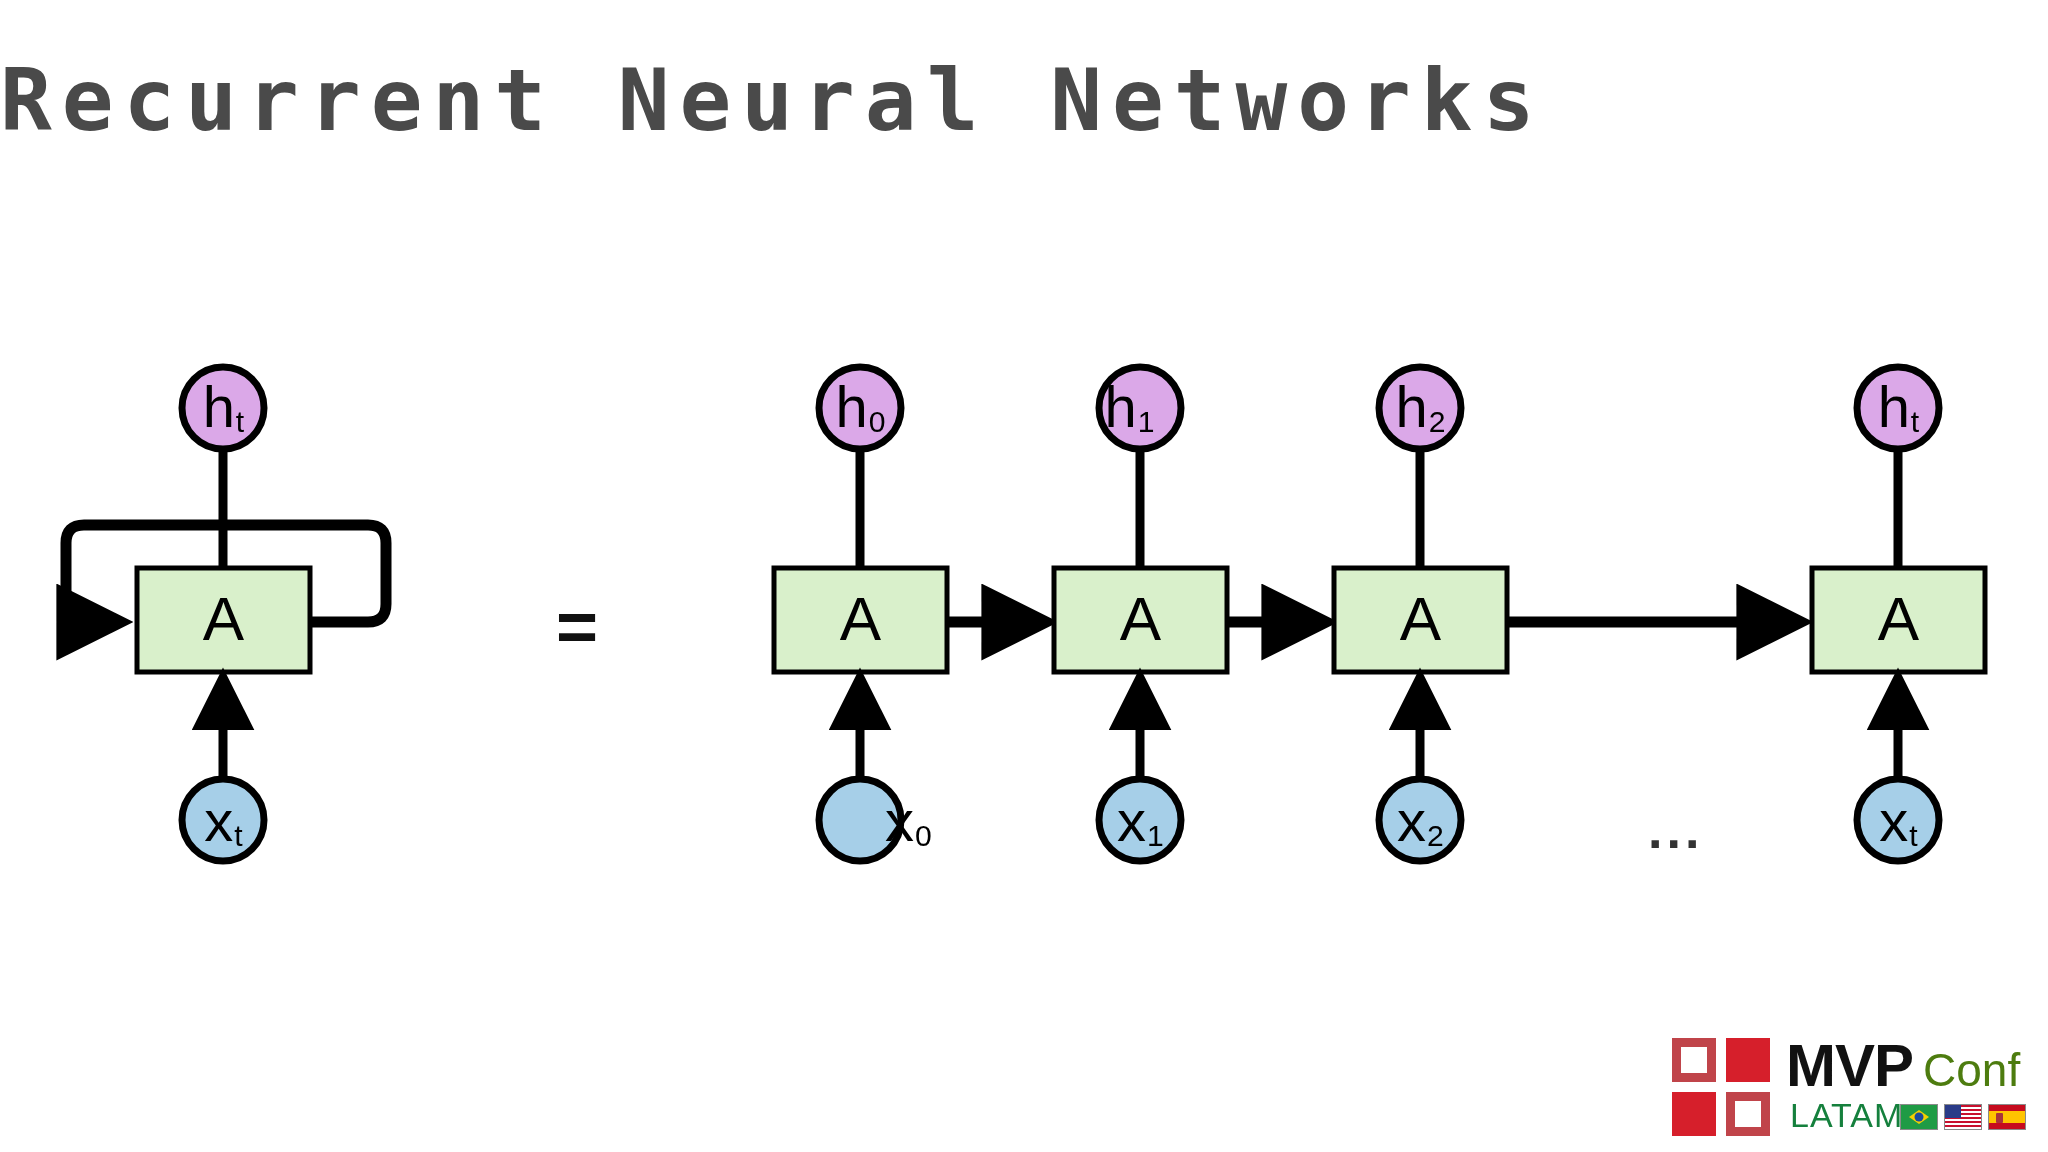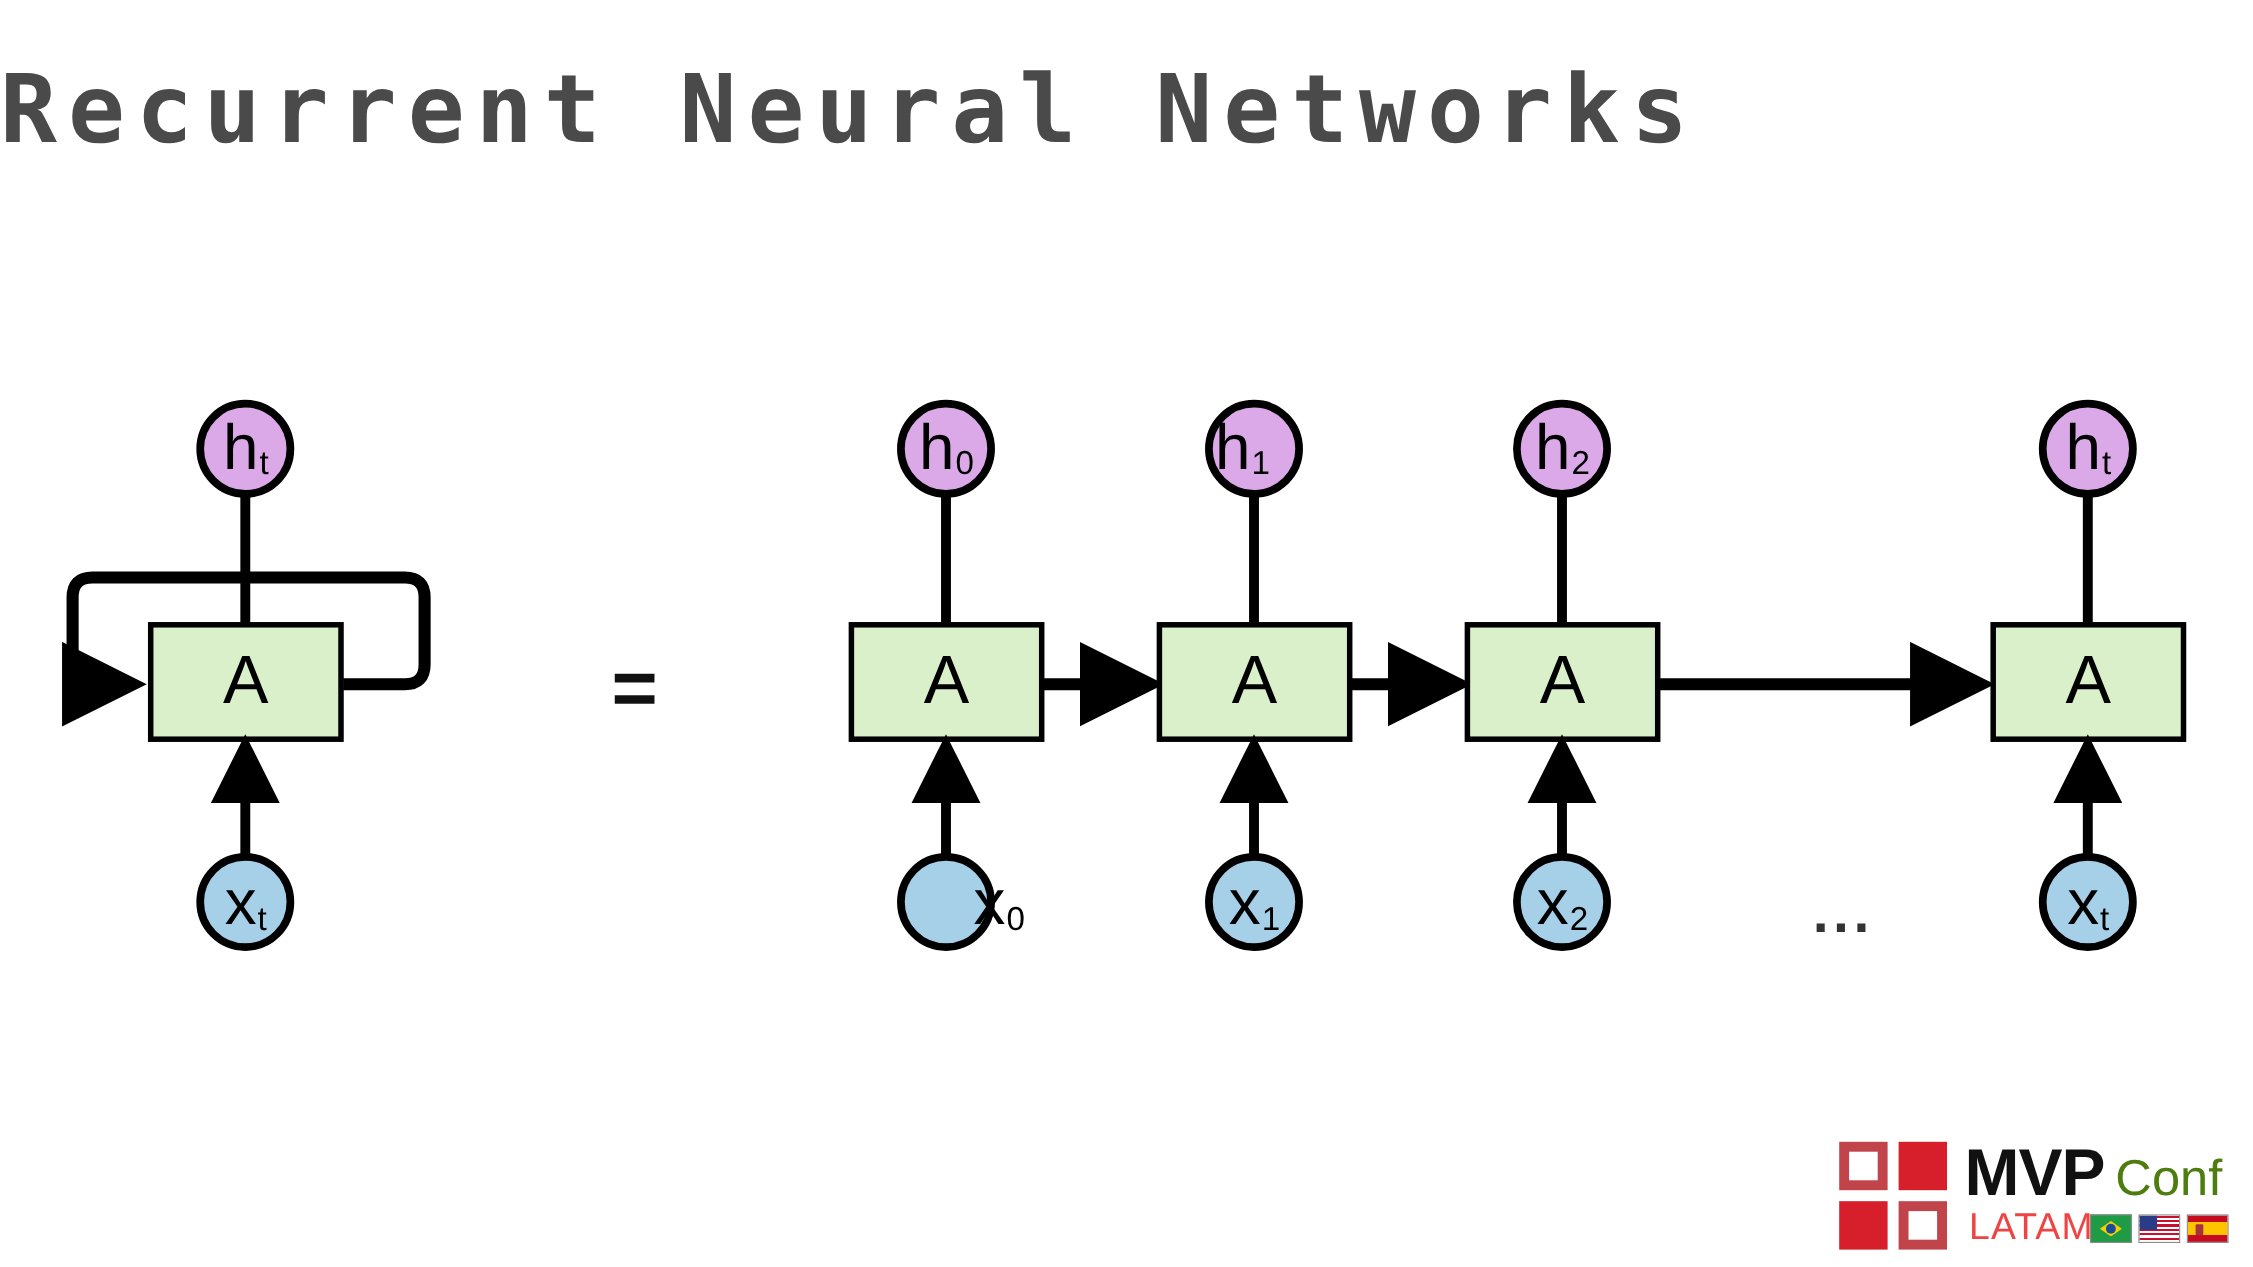--- a/index.html
+++ b/index.html
@@ -131,21 +131,21 @@
     margin-left: 10px;
     line-height: 1;
   }
   #logo-latam {
     position: absolute;
     left: 118px;
     top: 62px;
     font-family: "Liberation Sans", sans-serif;
     font-weight: 300;
     font-size: 34px;
-    color: #ef4444;
+    color: #15803d;
     letter-spacing: 1px;
     line-height: 1;
   }
   #logo-flags {
     position: absolute;
     left: 228px;
     top: 68px;
     display: flex;
     gap: 6px;
   }

